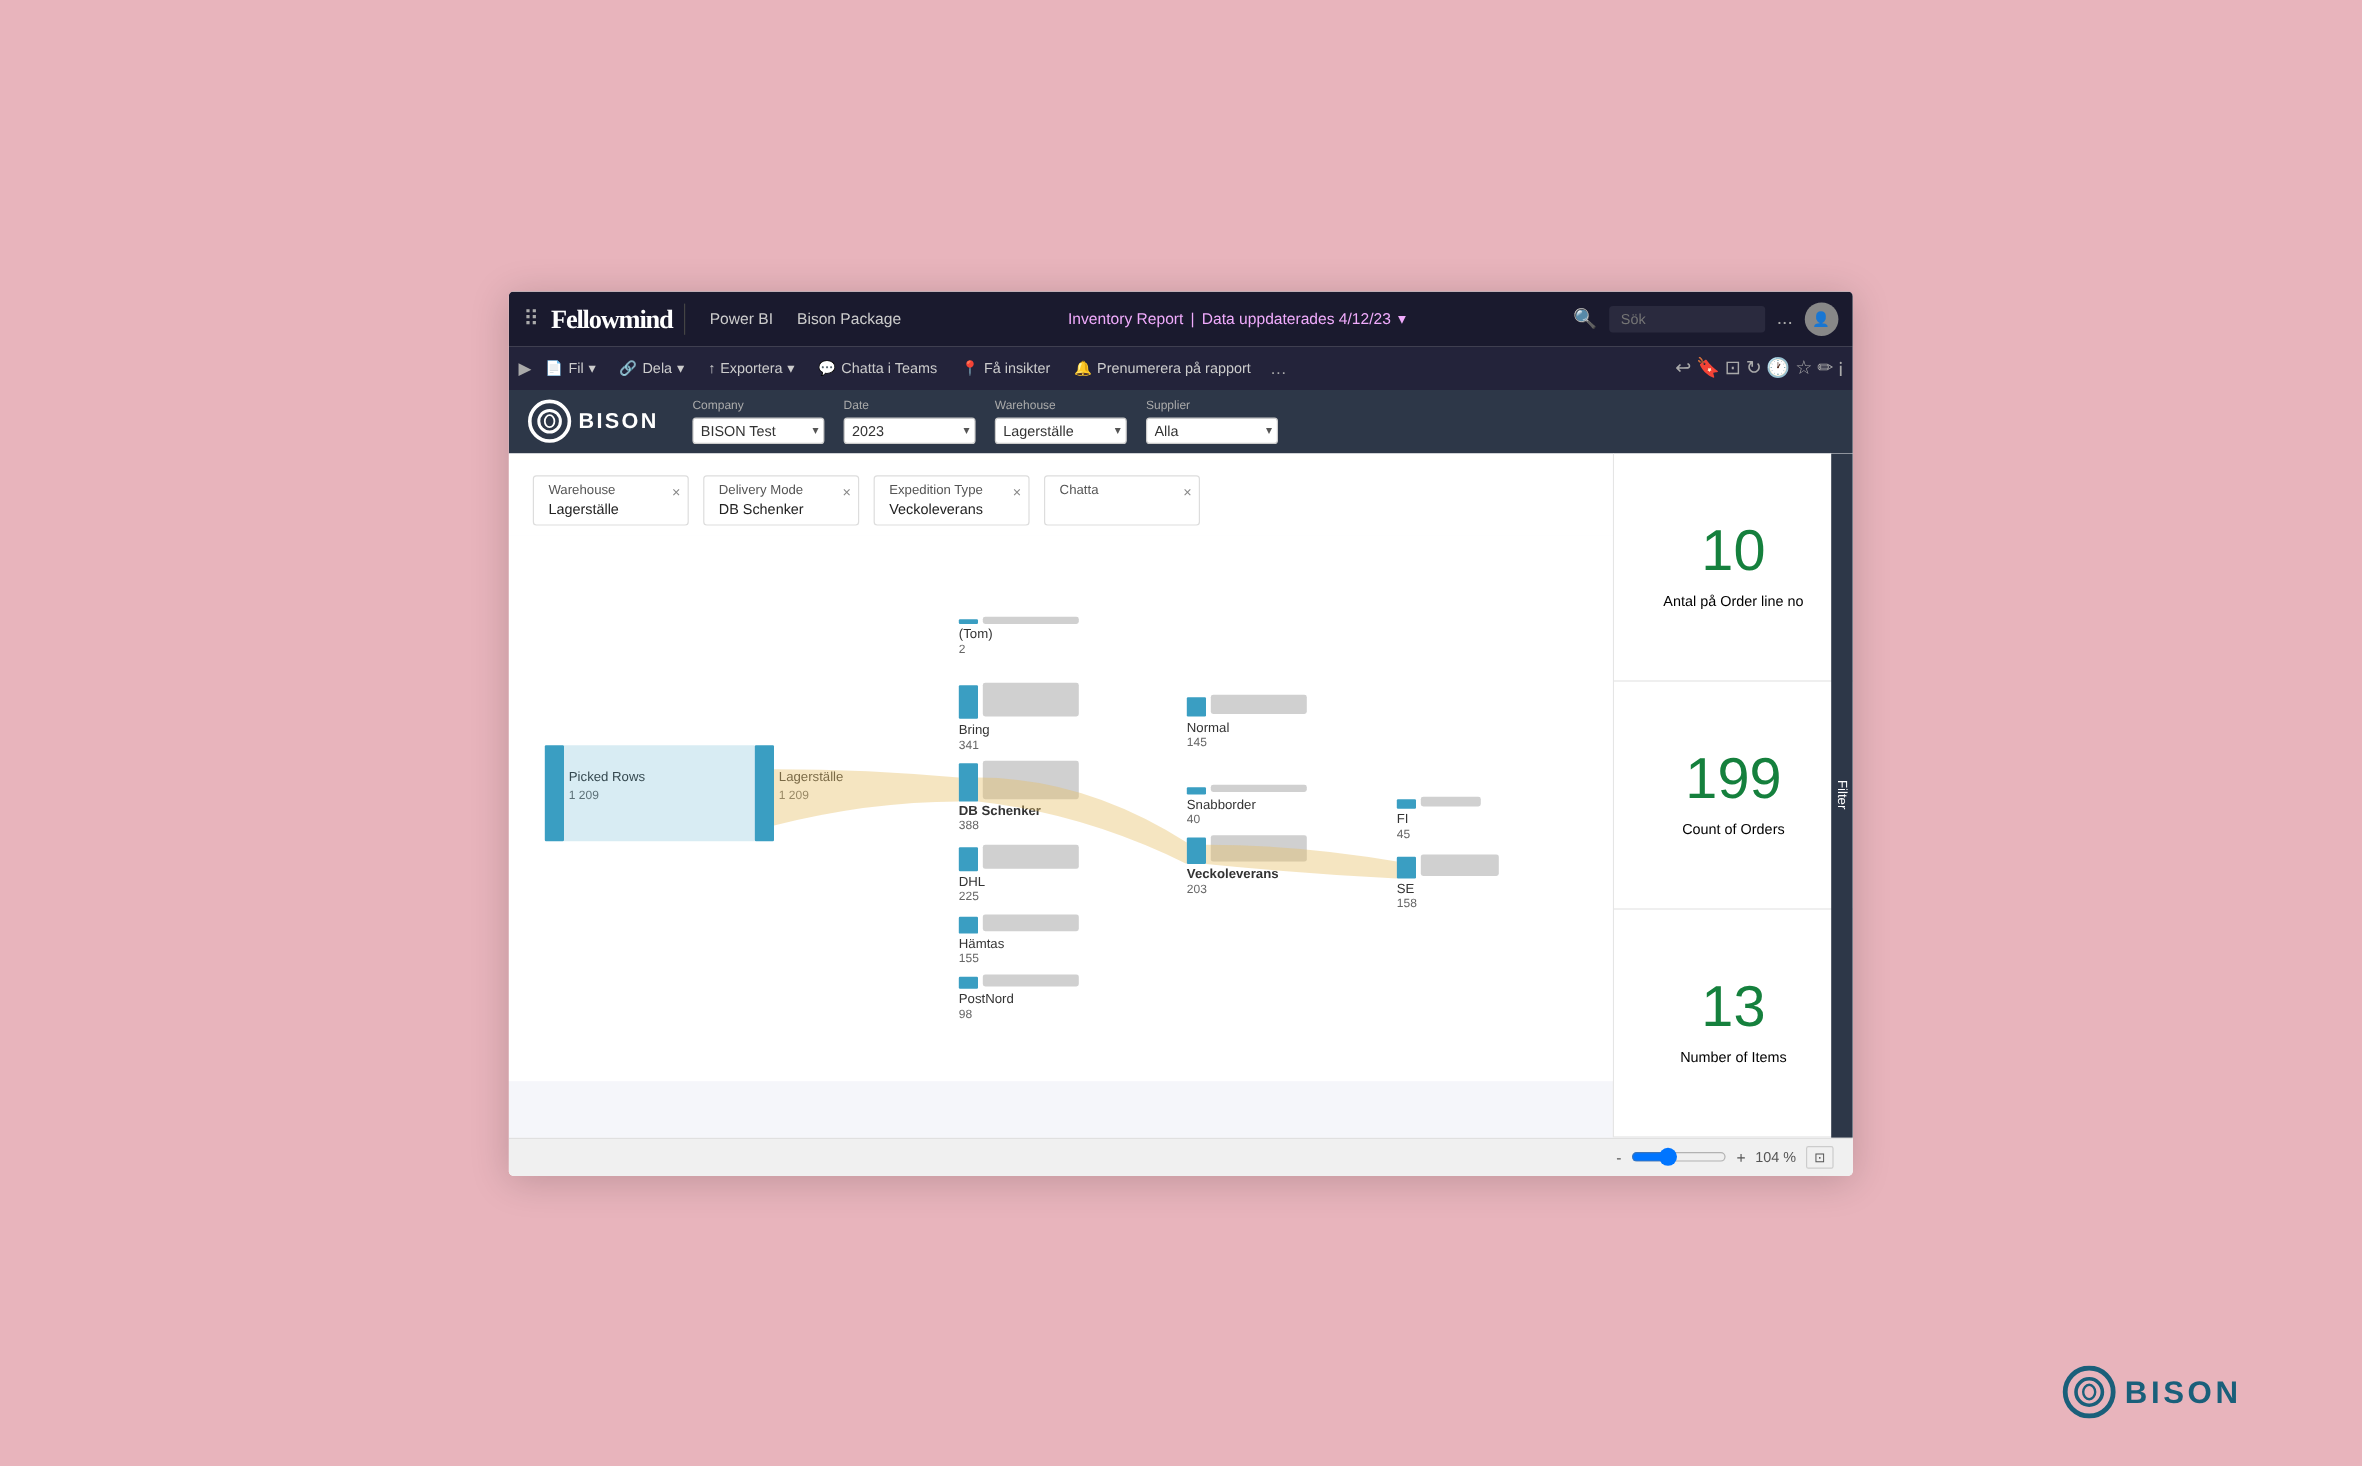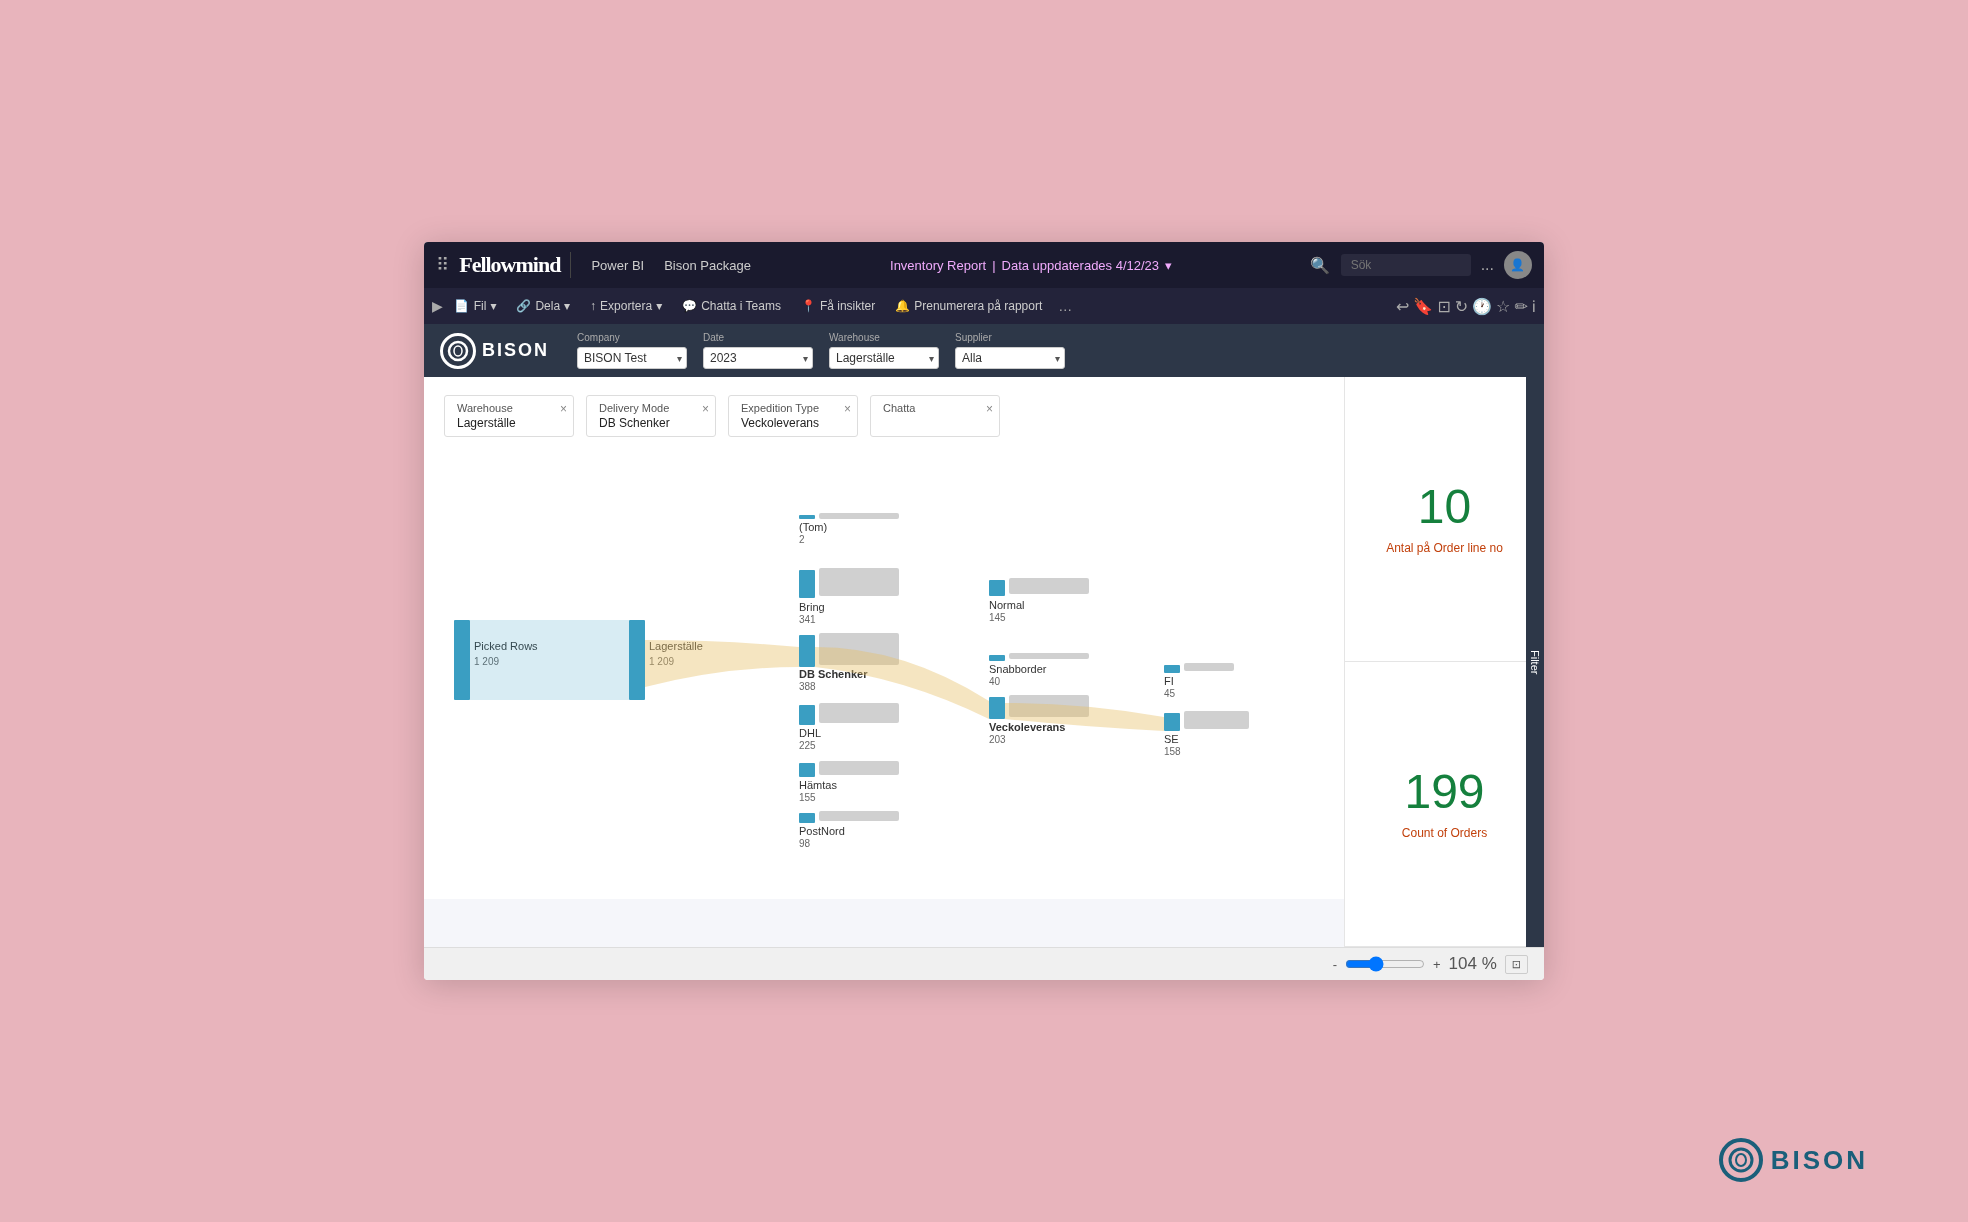--- a/index.html
+++ b/index.html
@@ -249,21 +249,21 @@
       padding: 20px 10px;
     }
     .kpi-number {
       font-size: 48px;
       font-weight: 300;
       color: #15803d;
       line-height: 1;
     }
     .kpi-label {
       font-size: 12px;
-      color: #c2410c;
+      color: #000000;
       margin-top: 10px;
       text-align: center;
     }
     
     .filter-side {
       position: absolute;
       right: 0;
       top: 0;
       width: 18px;
       background: #2d3748;
@@ -281,21 +281,21 @@
     
     .bottombar {
       background: #f0f0f0;
       display: flex;
       align-items: center;
       justify-content: flex-end;
       padding: 6px 16px;
       gap: 8px;
       border-top: 1px solid #ddd;
     }
-    .zoom-label { font-size: 17px; color: #555; text-align: right; }
+    .zoom-label { font-size: 12px; color: #555; text-align: right; }
     .zoom-slider { width: 80px; }
     .zoom-btn { font-size: 13px; color: #555; cursor: pointer; background: none; border: none; }
     .fit-btn { font-size: 11px; color: #555; cursor: pointer; background: none; border: 1px solid #ccc; padding: 2px 6px; border-radius: 2px; }
 
     
     .bison-bottom {
       position: fixed;
       bottom: 40px;
       right: 100px;
       display: flex;
@@ -534,20 +534,24 @@
 
     <div class="kpi-panel">
       <div class="kpi-card">
         <span class="kpi-number">10</span>
         <span class="kpi-label">Antal på Order line no</span>
       </div>
       <div class="kpi-card">
         <span class="kpi-number">199</span>
         <span class="kpi-label">Count of Orders</span>
       </div>
+      <div class="kpi-card">
+        <span class="kpi-number">13</span>
+        <span class="kpi-label">Number of Items</span>
+      </div>
     </div>
 
     <div class="filter-side">Filter</div>
   </div>
 
   <div class="bottombar">
     <button class="zoom-btn">-</button>
     <input type="range" class="zoom-slider" min="50" max="200" value="104" style="">
     <button class="zoom-btn">+</button>
     <span class="zoom-label">104 %</span>

